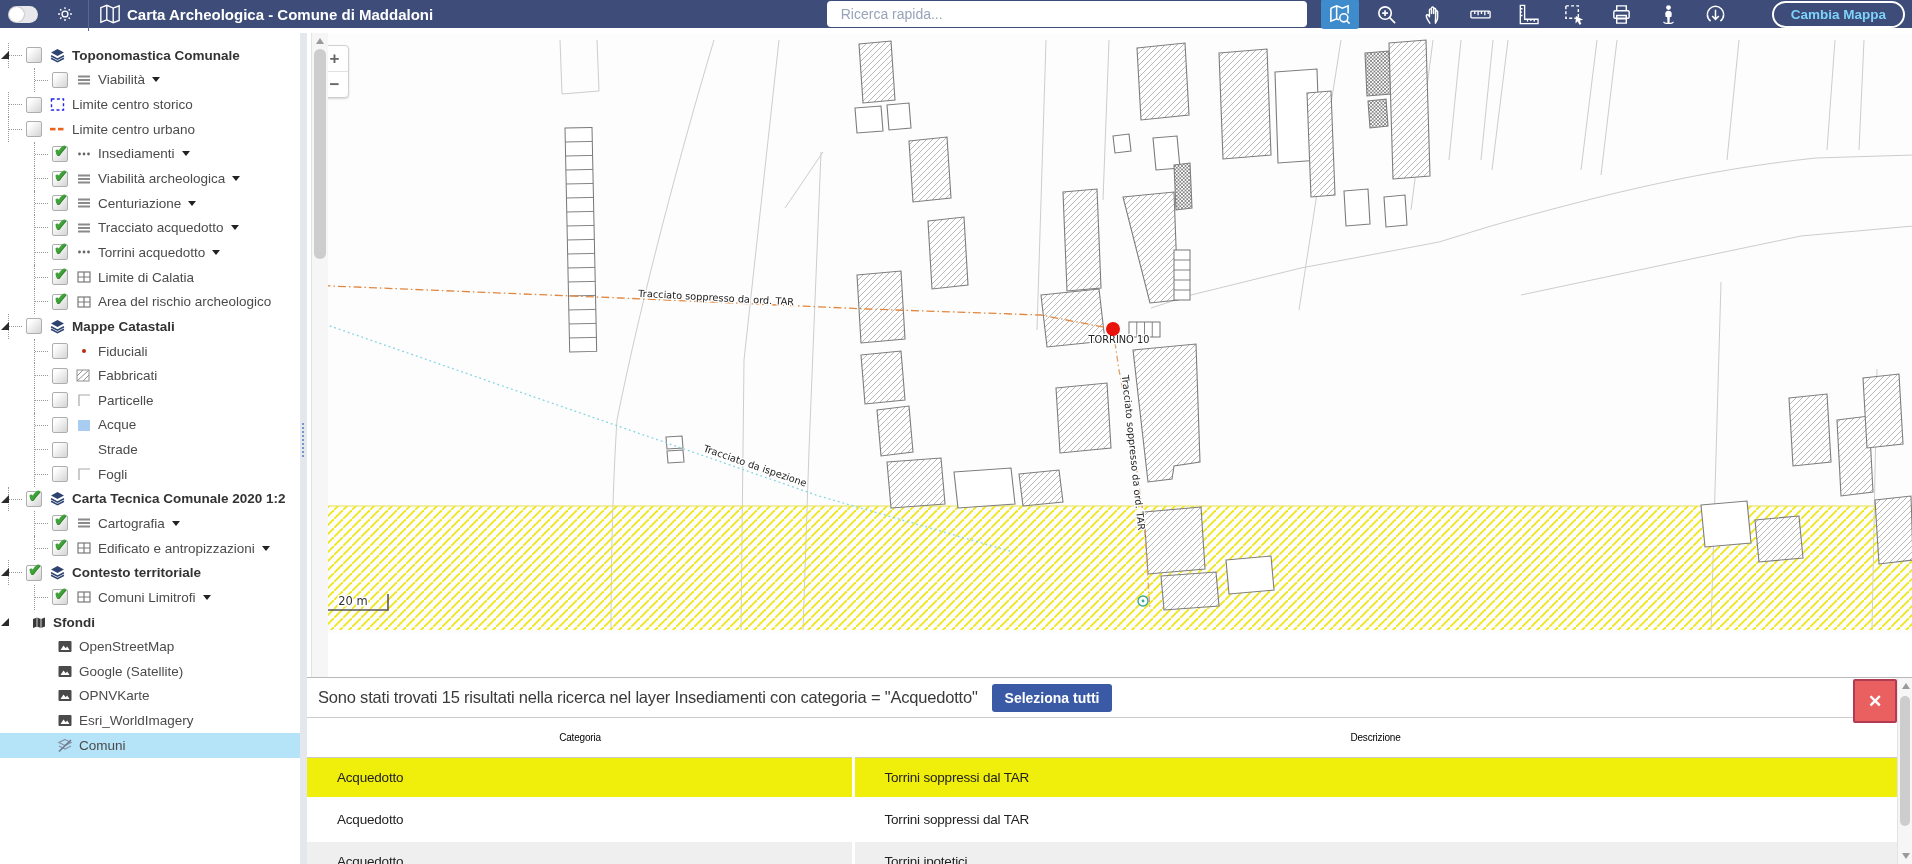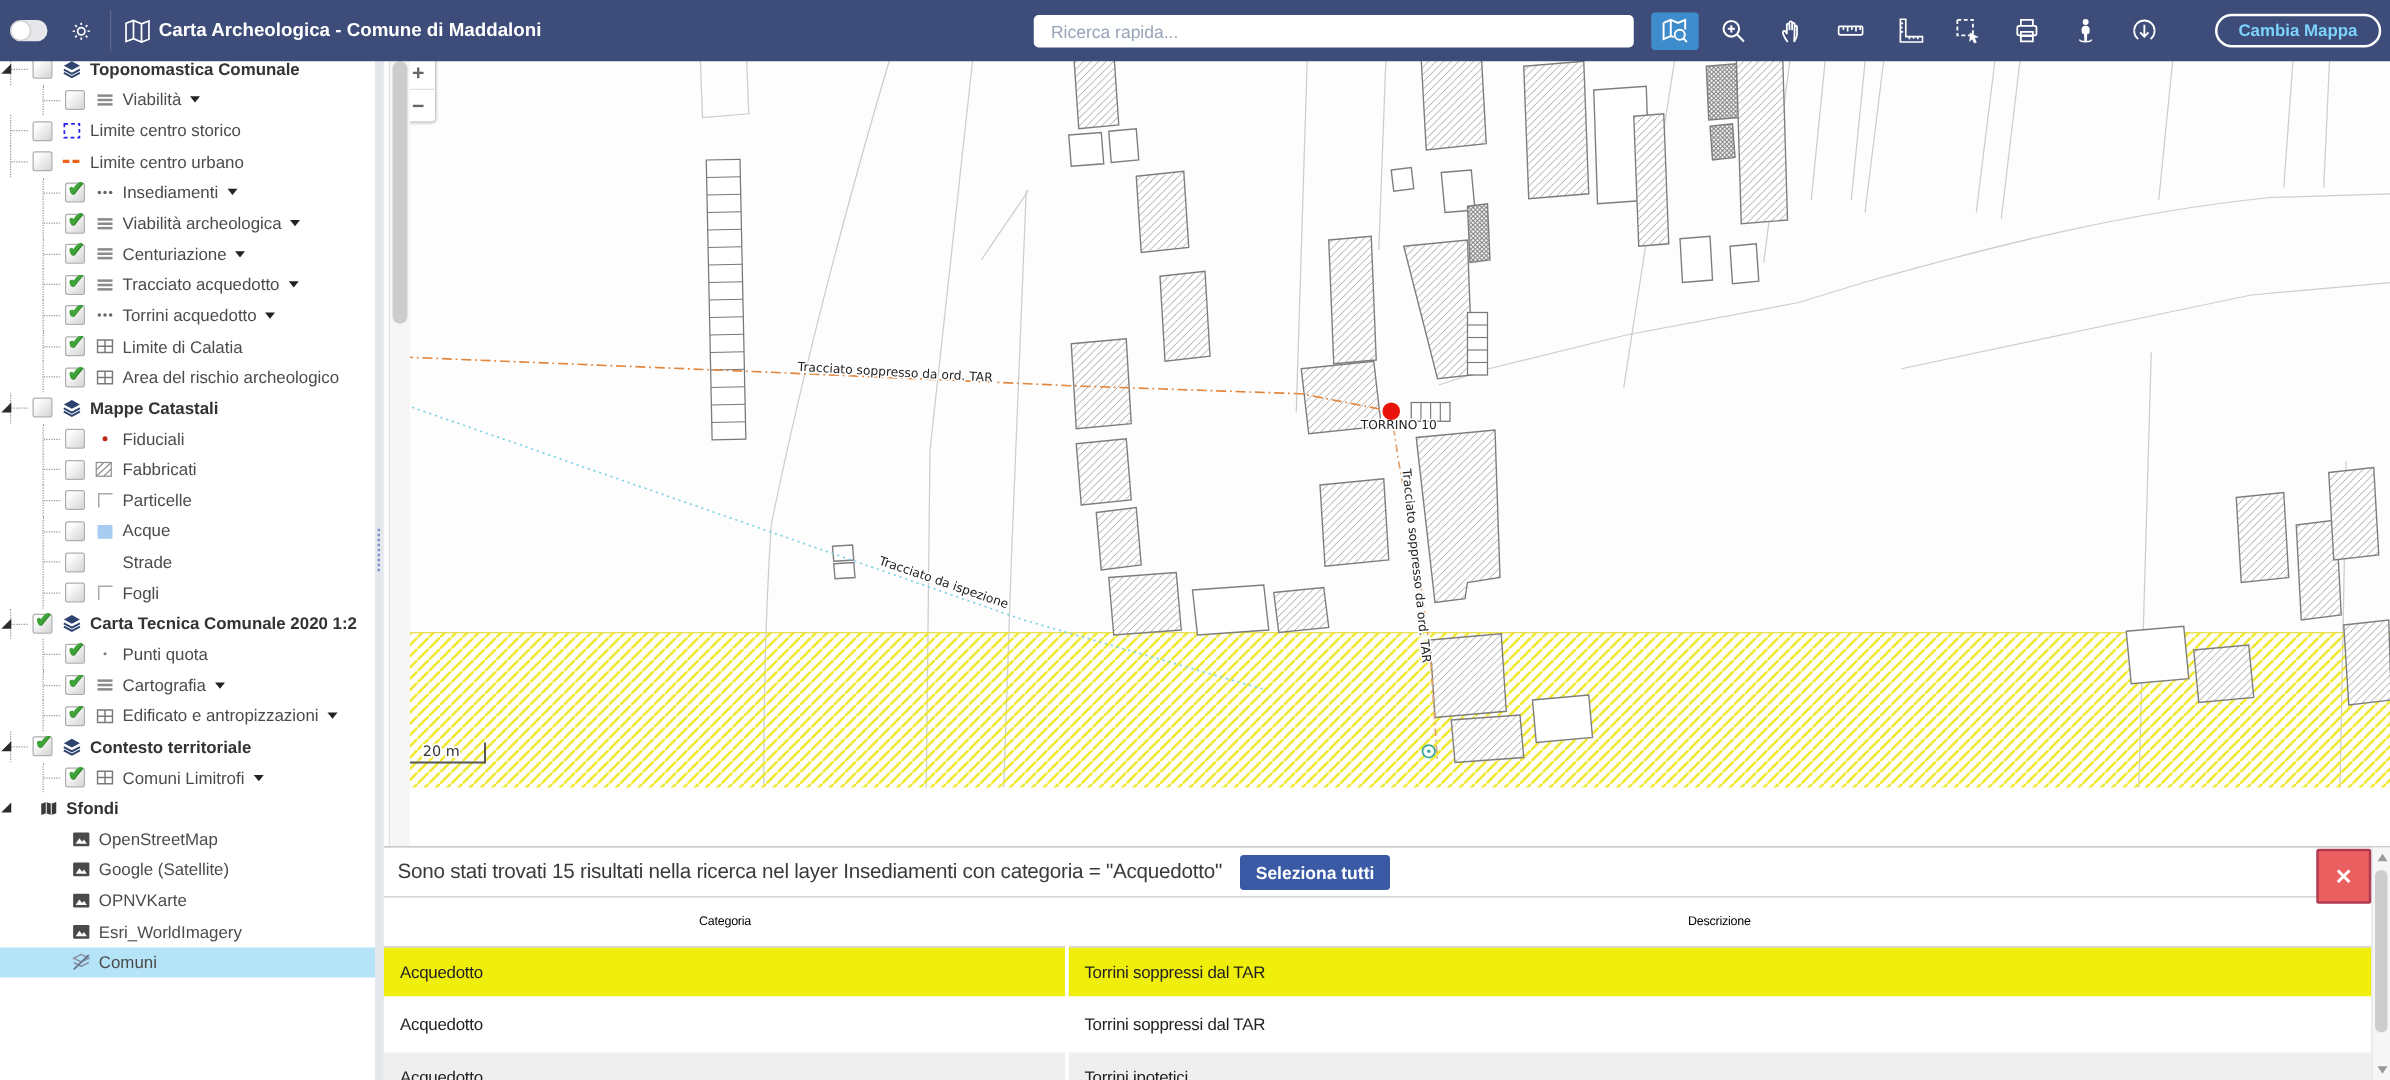--- a/index.html
+++ b/index.html
@@ -1,19 +1,19 @@
 <!DOCTYPE html>
 <html><head>
 <meta charset="utf-8">
 <style>
   html,body{margin:0;padding:0;background:#888;}
   #app{position:relative;width:1912px;height:864px;background:#fff;overflow:hidden;
        font-family:"Liberation Sans",sans-serif;}
   
-  #topbar{position:absolute;left:0;top:0;width:1912px;height:49px;background:#3d4c78;
+  #topbar{position:absolute;left:0;top:0;width:1912px;height:28px;background:#3d4c78;
           display:flex;align-items:center;z-index:30;}
   .toggle{width:30px;height:17px;border-radius:9px;background:#e8e8ec;margin-left:8px;position:relative;flex:none;}
   .toggle::after{content:"";position:absolute;left:1px;top:1px;width:15px;height:15px;border-radius:50%;
                  background:#fff;box-shadow:0 0 2px rgba(0,0,0,.4);}
   .tb-ico{width:22px;height:22px;flex:none;display:flex;align-items:center;justify-content:center;}
   #sun-wrap{margin-left:16px;}
   .tb-sep{width:1px;height:33px;background:#5a6astronomy;background:#5a6890;margin-left:12px;flex:none;}
   #title-ico{margin-left:10px;}
   #app-title{color:#fff;font-size:15px;font-weight:bold;margin-left:6px;white-space:nowrap;}
   #searchbox{margin-left:auto;width:456px;height:26px;background:#fff;border:none;border-radius:4px;
@@ -71,21 +71,21 @@
   #msgbar{height:39px;display:flex;align-items:center;padding-left:11px;border-bottom:1px solid #ccc;}
   #msg{font-size:16.5px;color:#3a3a3a;letter-spacing:-0.2px;}
   #selall{margin-left:14px;background:#3a5aa5;color:#fff;border:none;border-radius:3px;font-family:inherit;
           font-size:14px;font-weight:600;padding:6px 13px;cursor:pointer;}
   #closebtn{position:absolute;top:1px;right:15px;width:40px;height:40px;background:#ea5f5f;
             border:2px solid #b23a52;border-radius:2px;color:#fff;font-size:17px;font-weight:bold;
             display:flex;align-items:center;justify-content:center;cursor:pointer;z-index:3;}
   #rtable{margin-right:14px;border-collapse:collapse;width:calc(100% - 14px);table-layout:fixed;}
   #rtable th{height:37px;font-size:10px;font-weight:normal;color:#000000;text-align:center;
              border-bottom:1px solid #c9c9c9;letter-spacing:-0.2px;}
-  #rtable td{height:37px;font-size:13.5px;color:#222;padding-left:13px;border-bottom:3px solid #fff;letter-spacing:-0.2px;}
+  #rtable td{height:37px;font-size:13.5px;color:#222;padding-left:30px;border-bottom:3px solid #fff;letter-spacing:-0.2px;}
   #rtable td:first-child{border-right:3px solid #fff;}
   #rtable col.c1{width:546px;}
   tr.hl td{background:#f0ee0b;}
   tr.shade td{background:#efefef;}
   #sb-res{right:0;top:0;bottom:0;width:14px;}
 </style>
 </head>
 <body>
 
 <div id="app">
@@ -384,30 +384,20 @@
           <span class="arrow"></span>
           <span class="cb on"></span>
           <span class="tico lv0">
             <svg width="15" height="15" viewBox="0 0 14 14">
               <path d="M7 1 L13 4.2 L7 7.4 L1 4.2 Z" fill="#2e4370"></path>
               <path d="M1 7.2 L7 10.4 L13 7.2 M7 10.4 L7 10.4" fill="none" stroke="#2e4370" stroke-width="1.4"></path>
               <path d="M1 9.6 L7 12.8 L13 9.6" fill="none" stroke="#2e4370" stroke-width="1.4"></path>
             </svg>
           </span>
           <span class="tlabel b">Carta Tecnica Comunale 2020 1:2</span>
-        </div>
-        <div class="row lvl1">
-          <span class="cnx"></span>
-          <span class="cb on"></span>
-          <span class="tico lv1">
-            <svg width="14" height="14" viewBox="0 0 14 14">
-              <circle cx="7" cy="7" r="1.2" fill="#7a7a7a"></circle>
-            </svg>
-          </span>
-          <span class="tlabel">Punti quota</span>
         </div>
         <div class="row lvl1">
           <span class="cnx"></span>
           <span class="cb on"></span>
           <span class="tico lv1">
             <svg width="14" height="14" viewBox="0 0 14 14">
               <rect x="1" y="2.5" width="12" height="2" fill="#8a8a8a"></rect>
               <rect x="1" y="6" width="12" height="2" fill="#8a8a8a"></rect>
               <rect x="1" y="9.5" width="12" height="2" fill="#8a8a8a"></rect>
             </svg>

